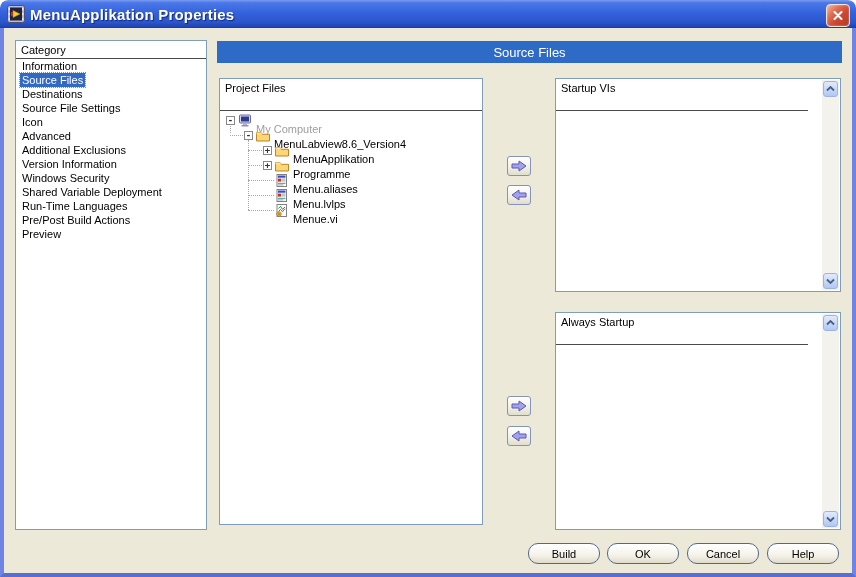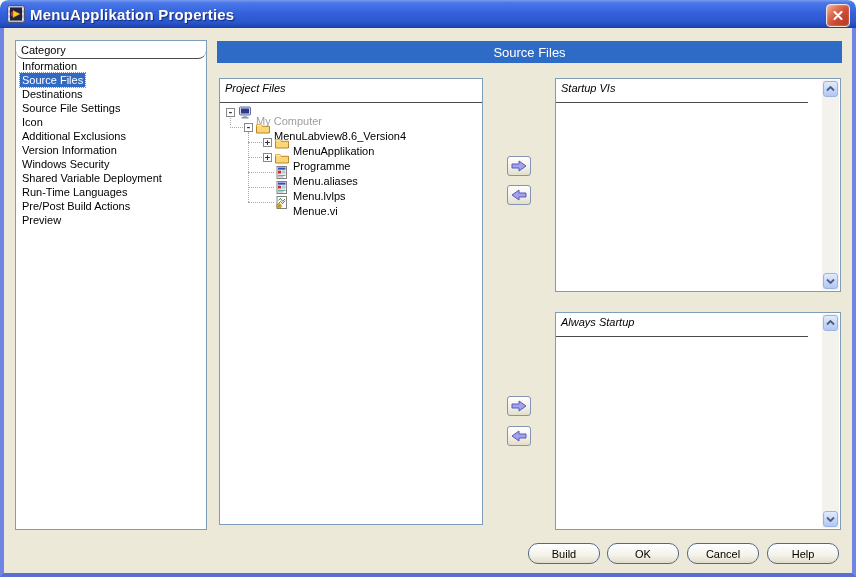--- a/index.html
+++ b/index.html
@@ -19,32 +19,32 @@
     display:flex;align-items:center;justify-content:center;cursor:default;}
 
   
   .frame{position:absolute;left:0;top:28px;width:856px;height:549px;box-sizing:border-box;
     border-left:4px solid #7184e4;border-right:4px solid #7184e4;border-bottom:4px solid #5a6ed2;
     background:#ece9d8;}
 
   
   .category-panel{position:absolute;left:15px;top:40px;width:192px;height:490px;box-sizing:border-box;
     background:#fff;border:1px solid #7f9db9;font-size:11px;}
-  .cat-header{padding:3px 5px 2px 5px;border-bottom:1px solid #4a4a4a;color:#000;border-radius:8px;}
+  .cat-header{padding:3px 5px 2px 5px;border-bottom:1px solid #4a4a4a;color:#000;}
   .cat-row{line-height:14px;padding:0 0 0 4px;white-space:nowrap;}
   .cat-label{display:inline-block;padding:0 2px;color:#000;}
   .cat-row.selected .cat-label{background:#316ac5;color:#fff;outline:1px dotted #6a92dc;}
 
   
   .section-header{position:absolute;left:217px;top:41px;width:625px;height:22px;background:#2e6bc6;
     color:#fff;font-size:13px;display:flex;align-items:center;justify-content:center;}
 
   
   .wpanel{position:absolute;box-sizing:border-box;background:#fff;border:1px solid #7f9db9;font-size:11px;}
-  .panel-header{padding:3px 5px 8px 5px;border-bottom:1px solid #4a4a4a;color:#000;background:#fff;position:relative;z-index:2;font-style:italic;}
+  .panel-header{padding:3px 5px 16px 5px;border-bottom:1px solid #4a4a4a;color:#000;background:#fff;position:relative;z-index:2;}
   .project-panel{left:219px;top:78px;width:264px;height:447px;}
   .startup-panel{left:555px;top:78px;width:286px;height:214px;}
   .always-panel{left:555px;top:312px;width:286px;height:218px;}
   .startup-panel .panel-header,.always-panel .panel-header{margin-right:32px;}
 
   
   .tree-rows{position:relative;padding-top:2px;}
   .tree-row{display:flex;align-items:center;height:15px;white-space:nowrap;position:relative;z-index:1;}
   .tree-row.lvl0{padding-left:6px;}
   .tree-row.lvl1{padding-left:24px;}
@@ -118,20 +118,21 @@
         <div class="cat-row"><span class="cat-label">Information</span></div>
 
         <div class="cat-row selected"><span class="cat-label">Source Files</span></div>
 
         <div class="cat-row"><span class="cat-label">Destinations</span></div>
 
         <div class="cat-row"><span class="cat-label">Source File Settings</span></div>
 
         <div class="cat-row"><span class="cat-label">Icon</span></div>
 
+        <div class="cat-row"><span class="cat-label">Advanced</span></div>
 
         <div class="cat-row"><span class="cat-label">Additional Exclusions</span></div>
 
         <div class="cat-row"><span class="cat-label">Version Information</span></div>
 
         <div class="cat-row"><span class="cat-label">Windows Security</span></div>
 
         <div class="cat-row"><span class="cat-label">Shared Variable Deployment</span></div>
 
         <div class="cat-row"><span class="cat-label">Run-Time Languages</span></div>

